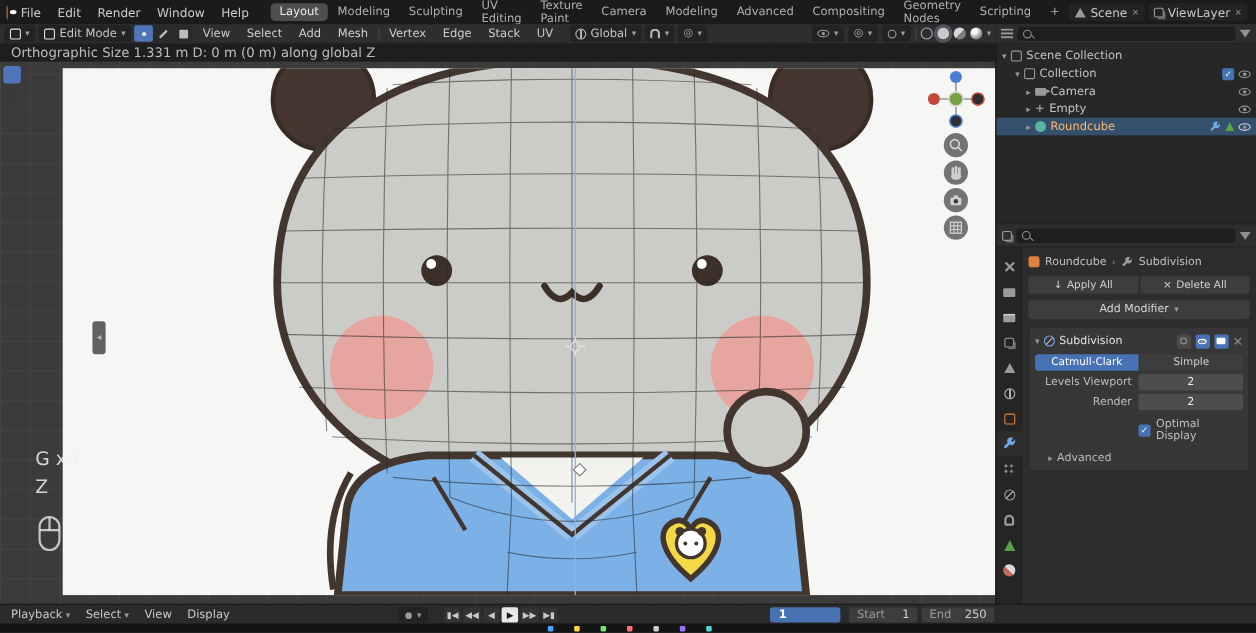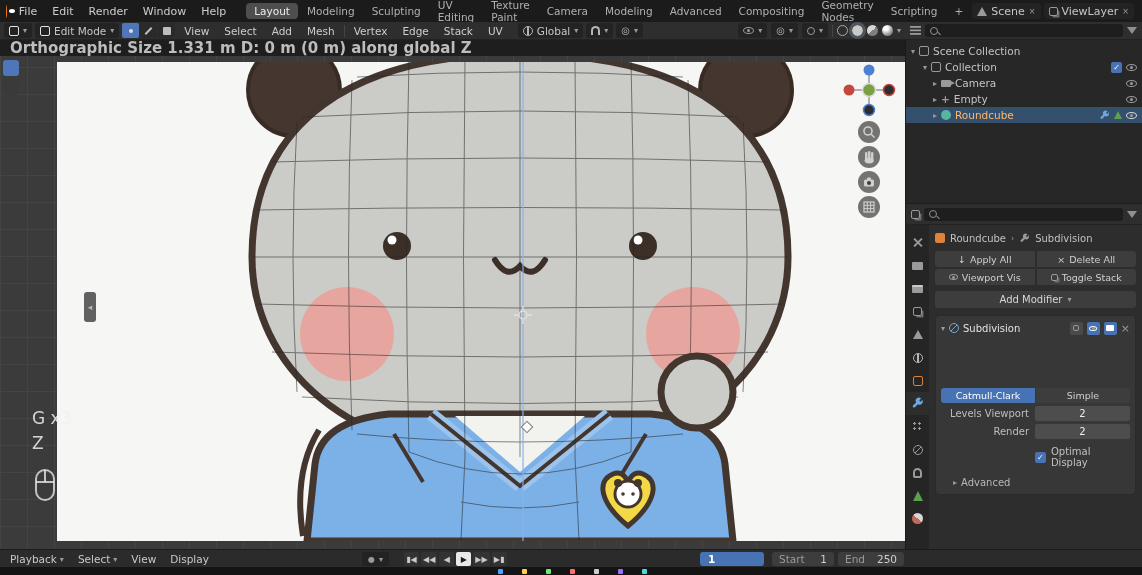--- a/index.html
+++ b/index.html
@@ -32,21 +32,21 @@
   .sphere{width:11px;height:11px;border-radius:50%;}
   .sph-wire{border:1.5px solid #aaa;}
   .sph-solid{background:#c9c9c9;}
   .sph-mat{background:linear-gradient(135deg,#d8d8d8 50%,#7f7f7f 50%);}
   .sph-rend{background:radial-gradient(circle at 35% 30%,#fff 0 2px,#9a9a9a 60%,#555);}
   .sph-active{outline:3px solid #50565e;border-radius:50%;}
 
   
   .viewport{position:absolute;left:0;top:40px;width:905px;height:509px;background:#3b3b3b;overflow:hidden;}
   .vgrid{position:absolute;inset:0;background-image:linear-gradient(#444 1px,transparent 1px),linear-gradient(90deg,#444 1px,transparent 1px);background-size:27px 27px;}
-  .opbar{position:absolute;left:0;top:0;width:100%;height:16px;background:rgba(26,26,26,.88);display:flex;align-items:center;padding:0 10px;font-size:15px;color:#bdbdbd;z-index:5;font-weight:bold;}
+  .opbar{position:absolute;left:0;top:0;width:100%;height:16px;background:rgba(26,26,26,.88);display:flex;align-items:center;padding:0 10px;font-size:12px;color:#bdbdbd;z-index:5;}
   .canvas{position:absolute;left:57px;top:22px;right:0;bottom:8px;background:#f6f6f4;}
   .viewinfo{position:absolute;left:62px;top:24px;font-size:10px;line-height:12px;color:#fdfdfd;text-shadow:0 1px 2px rgba(0,0,0,.45);z-index:4;}
   .watermark{position:absolute;left:520px;top:234px;transform:translateX(-50%);white-space:nowrap;font-size:24px;font-weight:bold;letter-spacing:9px;color:#2d6cf0;z-index:4;opacity:.92;}
   .keys{position:absolute;left:32px;top:366px;font-size:17px;color:rgba(240,240,240,.85);line-height:25px;z-index:4;}
   .mouse-ic{position:absolute;left:34px;top:428px;z-index:4;}
   .collapse-tab{position:absolute;left:84px;top:252px;width:12px;height:30px;background:rgba(70,70,70,.85);border-radius:3px;display:flex;align-items:center;justify-content:center;color:#b5b5b5;font-size:9px;z-index:4;}
   .minitools{position:absolute;left:3px;top:20px;display:flex;flex-direction:column;gap:3px;z-index:4;}
   .minitools .mt{width:16px;height:16px;border-radius:3px;background:#3a3a3a;}
   .minitools .mt.active{background:#4f76b8;}
   .gizmo-col{position:absolute;right:8px;top:22px;display:flex;flex-direction:column;align-items:center;gap:3px;z-index:4;}
@@ -71,21 +71,21 @@
   .btnrow{display:flex;gap:2px;margin-top:2px;}
   .btn{flex:1;height:16px;background:#3d3d3d;border-radius:3px;display:flex;align-items:center;justify-content:center;gap:4px;font-size:9.5px;color:#d0d0d0;}
   .btnrow .btn:first-child{border-radius:3px 0 0 3px;}
   .btnrow .btn:last-child{border-radius:0 3px 3px 0;}
   .addmod{margin-top:6px;height:17px;background:#3d3d3d;border-radius:3px;display:flex;align-items:center;justify-content:center;gap:5px;color:#d6d6d6;}
   .modpanel{margin-top:7px;background:#373737;border:1px solid #2a2a2a;border-radius:4px;padding:3px 5px 6px;}
   .modhead{display:flex;align-items:center;gap:4px;height:18px;}
   .toggle{width:13px;height:13px;border-radius:2px;background:#4a4a4a;display:flex;align-items:center;justify-content:center;}
   .toggle.on{background:#4772b3;}
   .segrow{display:flex;gap:1px;margin-top:3px;}
-  .seg{flex:1;height:15px;display:flex;align-items:center;justify-content:center;font-size:9.5px;background:#3d3d3d;color:#cfcfcf;margin-top:48px;}
+  .seg{flex:1;height:15px;display:flex;align-items:center;justify-content:center;font-size:9.5px;background:#3d3d3d;color:#cfcfcf;}
   .seg.active{background:#4772b3;color:#fff;}
   .segrow .seg:first-child{border-radius:3px 0 0 3px;}
   .segrow .seg:last-child{border-radius:0 3px 3px 0;}
   .proprow{display:flex;align-items:center;margin-top:3px;height:15px;gap:6px;}
   .plabel{width:88px;text-align:right;color:#bdbdbd;}
   .pfield{flex:1;height:15px;background:#4d4d4d;border-radius:2px;display:flex;align-items:center;justify-content:center;color:#ececec;}
   .cbrow{display:flex;align-items:center;gap:5px;margin-top:7px;padding-left:94px;}
   .advrow{display:flex;align-items:center;gap:4px;margin-top:9px;padding-left:12px;color:#b8b8b8;}
 
   
@@ -488,30 +488,20 @@
     <div class="btnrow">
       <div class="btn">
         <span>↓</span>
         <span>Apply All</span>
       </div>
       <div class="btn">
         <span>×</span>
         <span>Delete All</span>
       </div>
     </div>
-    <div class="btnrow">
-      <div class="btn">
-        <span class="i-eye" style="width:9px;height:6px;"></span>
-        <span>Viewport Vis</span>
-      </div>
-      <div class="btn">
-        <span class="i-layers" style="width:7px;height:7px;"></span>
-        <span>Toggle Stack</span>
-      </div>
-    </div>
 
     <div class="addmod">
       <span>Add Modifier</span>
       <span class="chev">▾</span>
     </div>
 
     <div class="modpanel">
       <div class="modhead">
         <span class="chev">▾</span>
         <span class="i-phys" style="border-color:#71a8e2;"></span>

